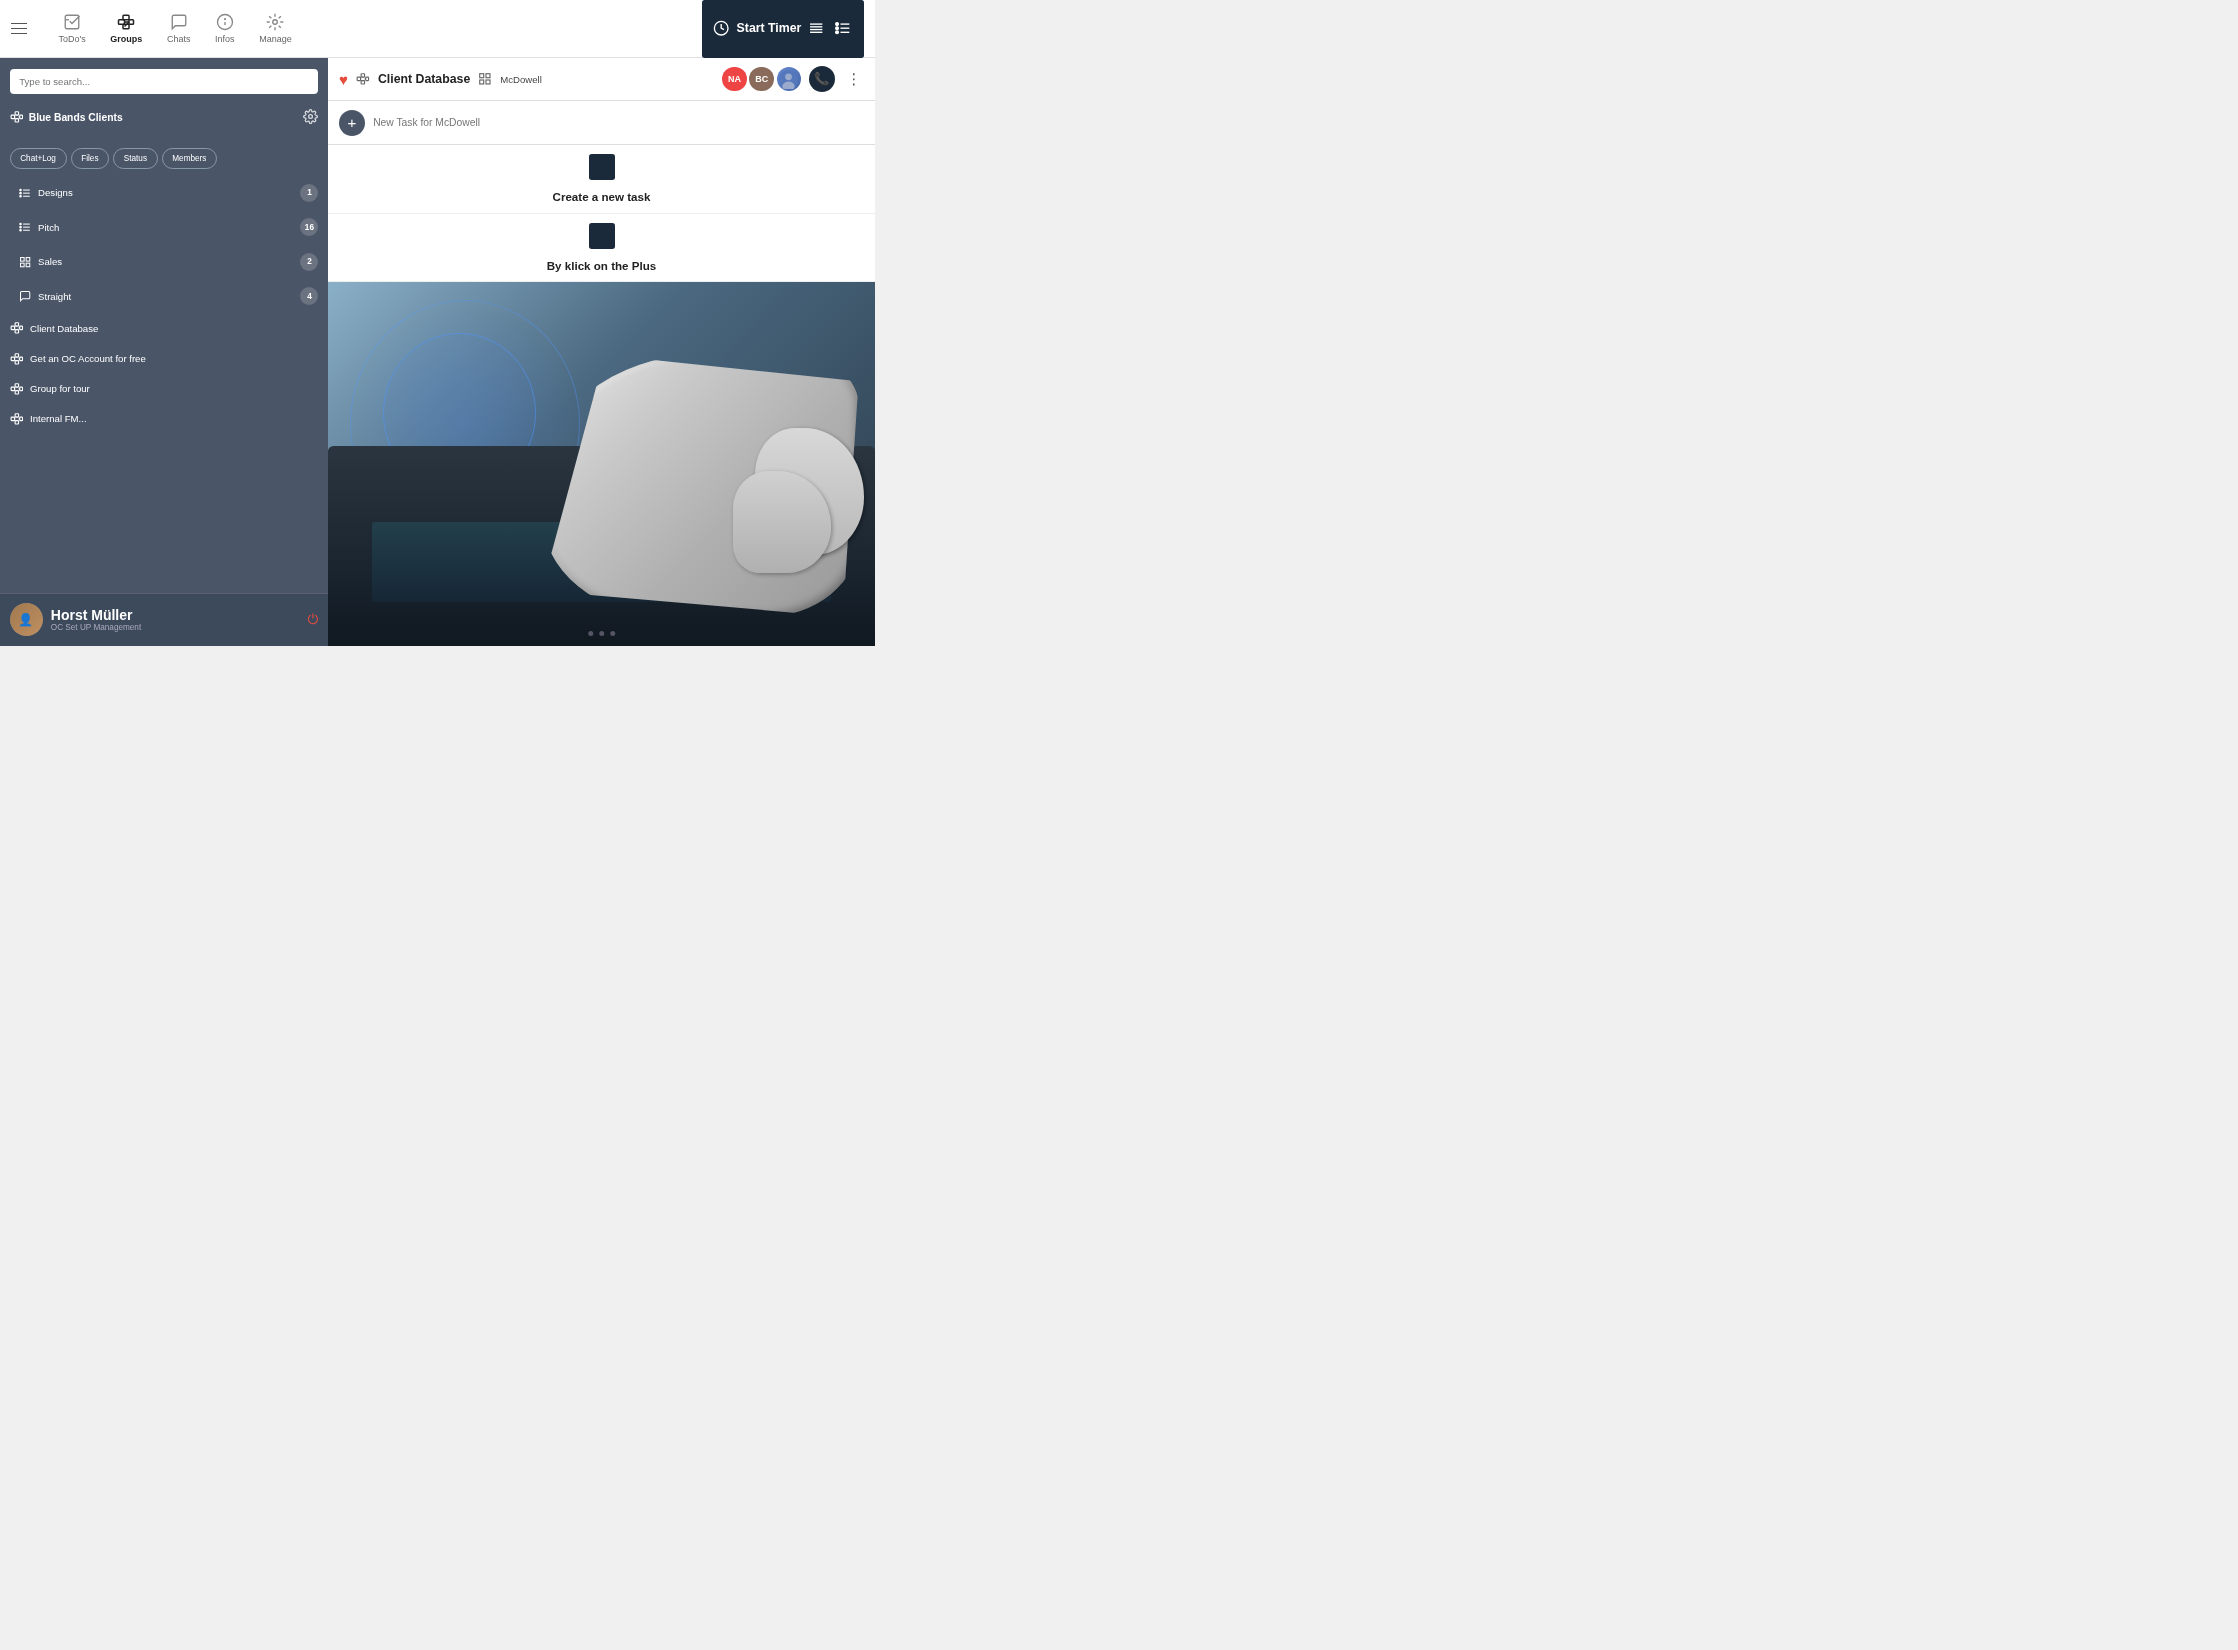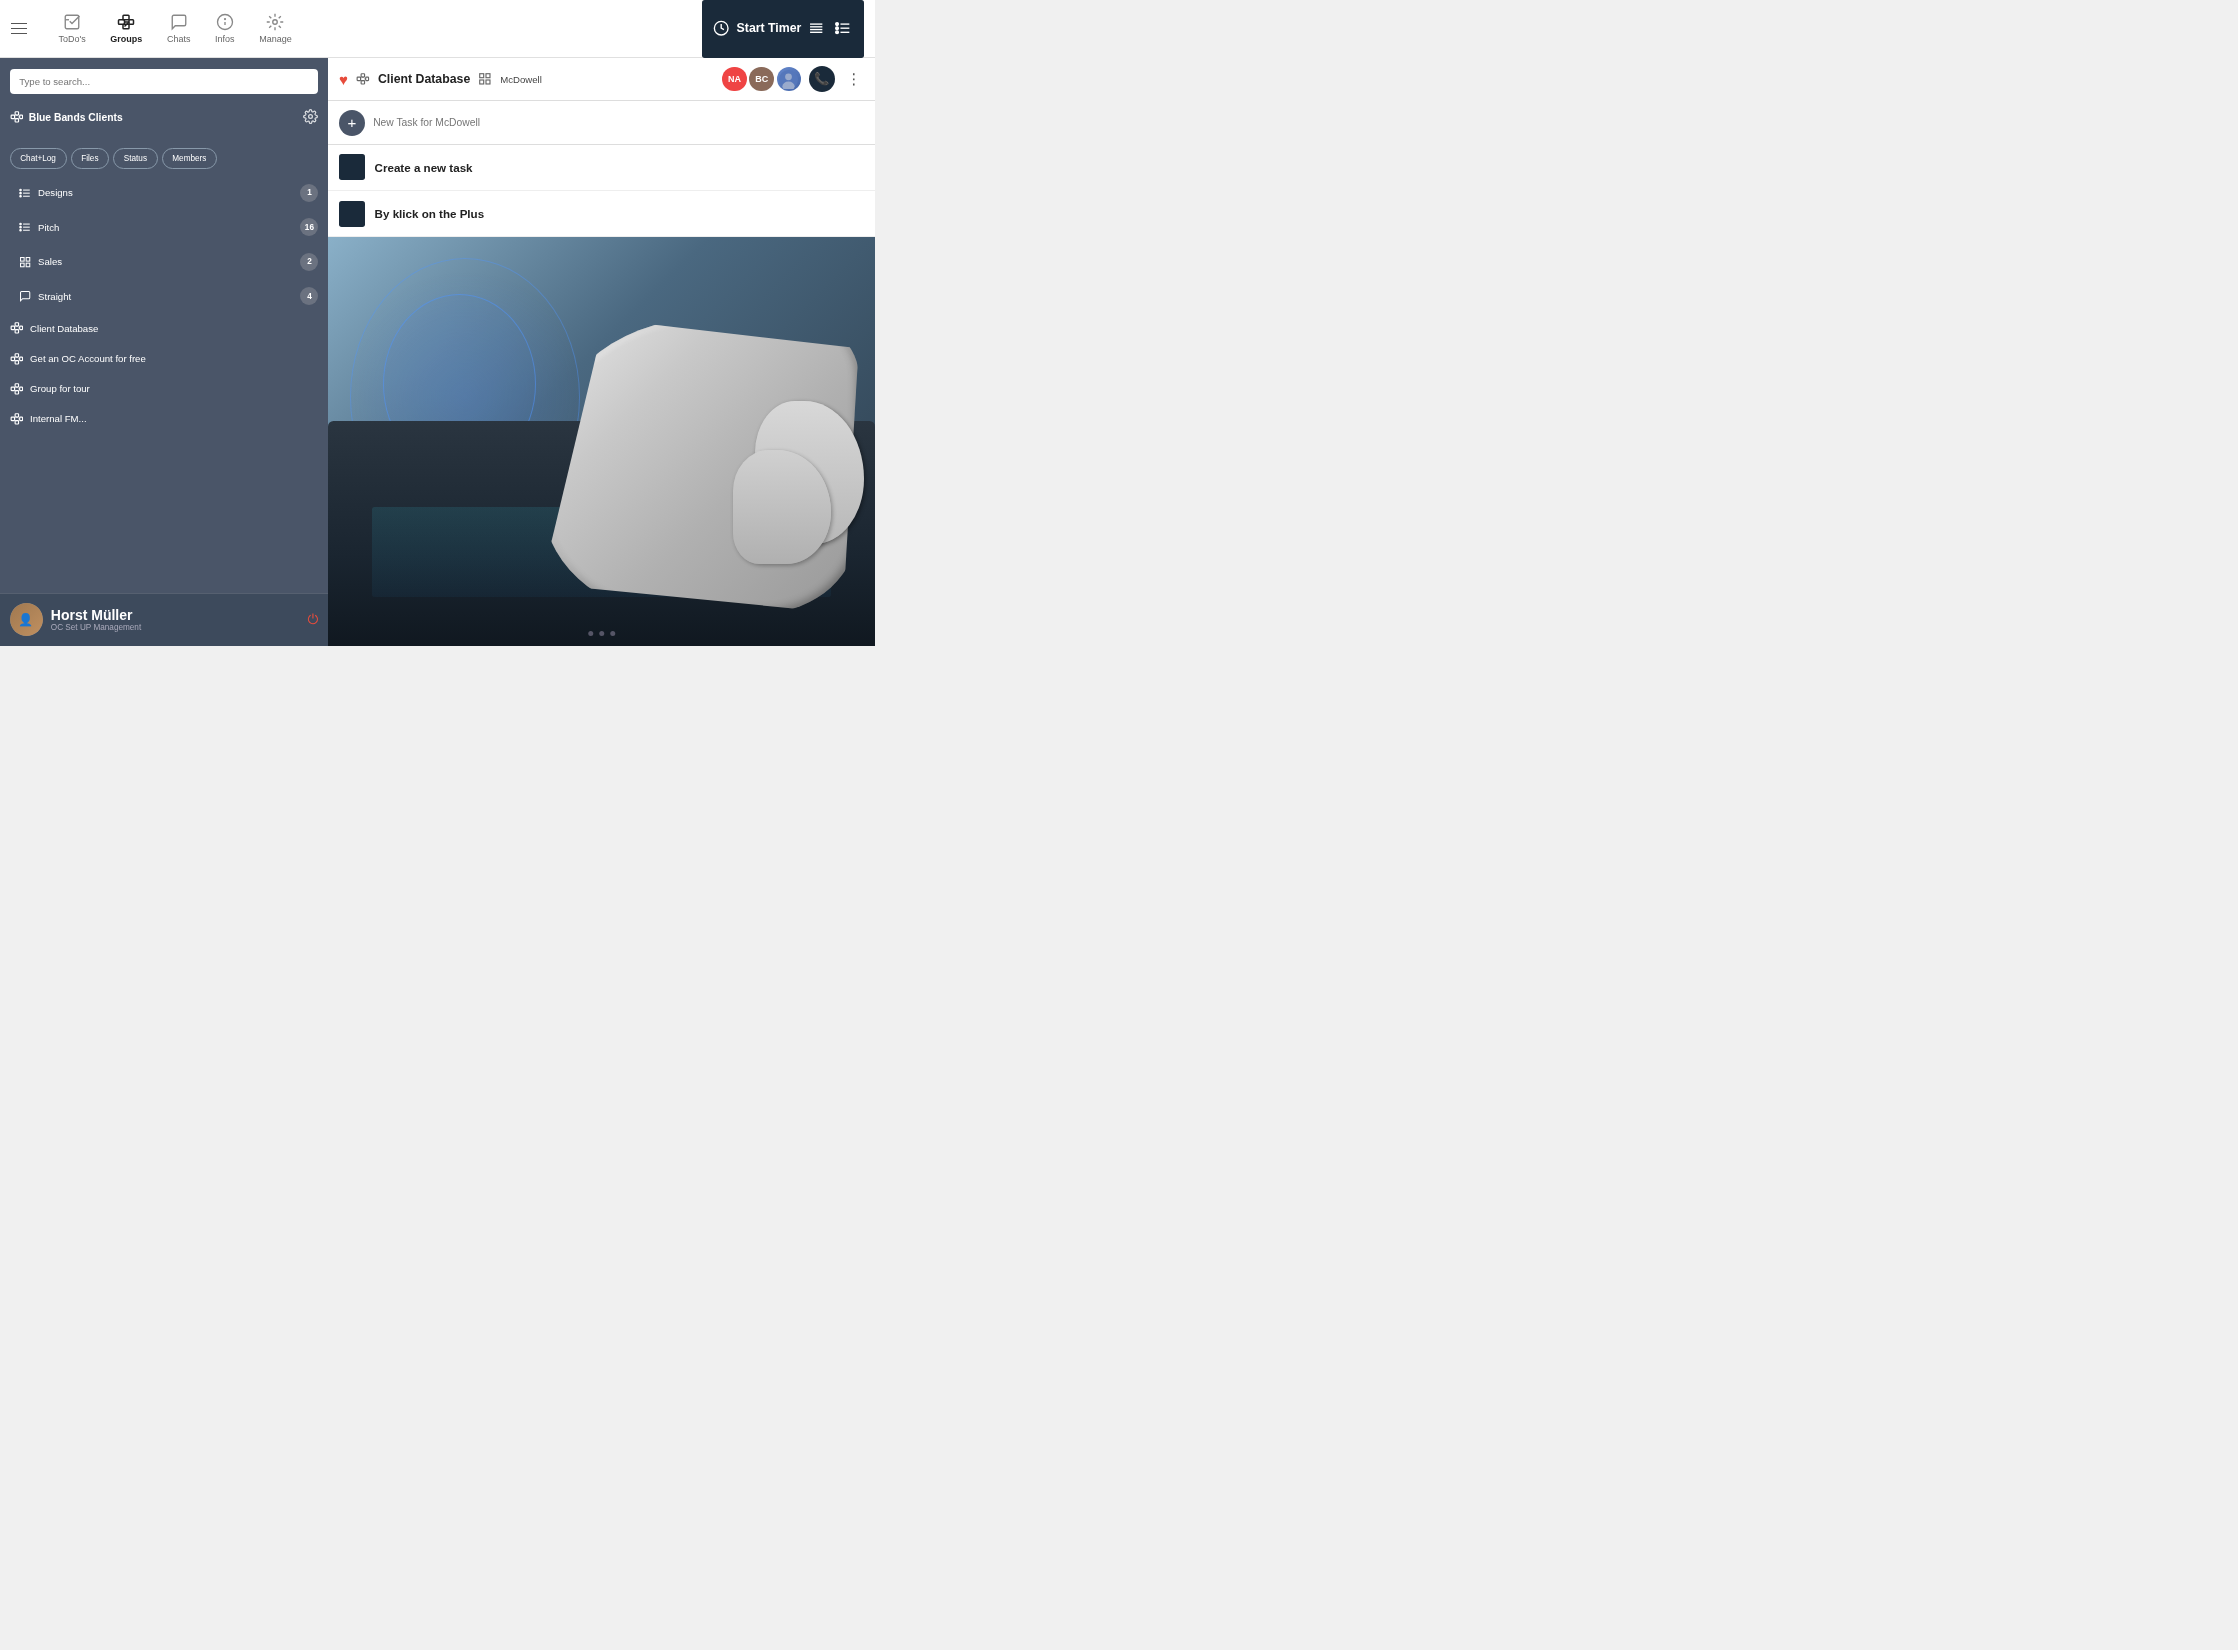--- a/index.html
+++ b/index.html
@@ -150,21 +150,21 @@
       justify-content: center; cursor: pointer; flex-shrink: 0;
     }
     .task-input {
       flex: 1; border: none; outline: none; font-size: 10.3px;
       color: #999; background: transparent;
     }
 
     
     .task-card {
       display: flex; align-items: center; background: #fff;
-      padding: 9.6px 11px; border-bottom: 0.7px solid #eee; gap: 9.6px;
+      padding: 9.6px 11px; border-bottom: 0.7px solid #eee; gap: 9.6px; flex-direction: column;
     }
     .task-checkbox {
       width: 26px; height: 26px; background: #1a2a3a; border-radius: 2.7px;
       flex-shrink: 0;
     }
     .task-label { font-size: 11.6px; font-weight: 700; color: #222; }
 
     
     .bg-area {
       flex: 1; position: relative; overflow: hidden;

